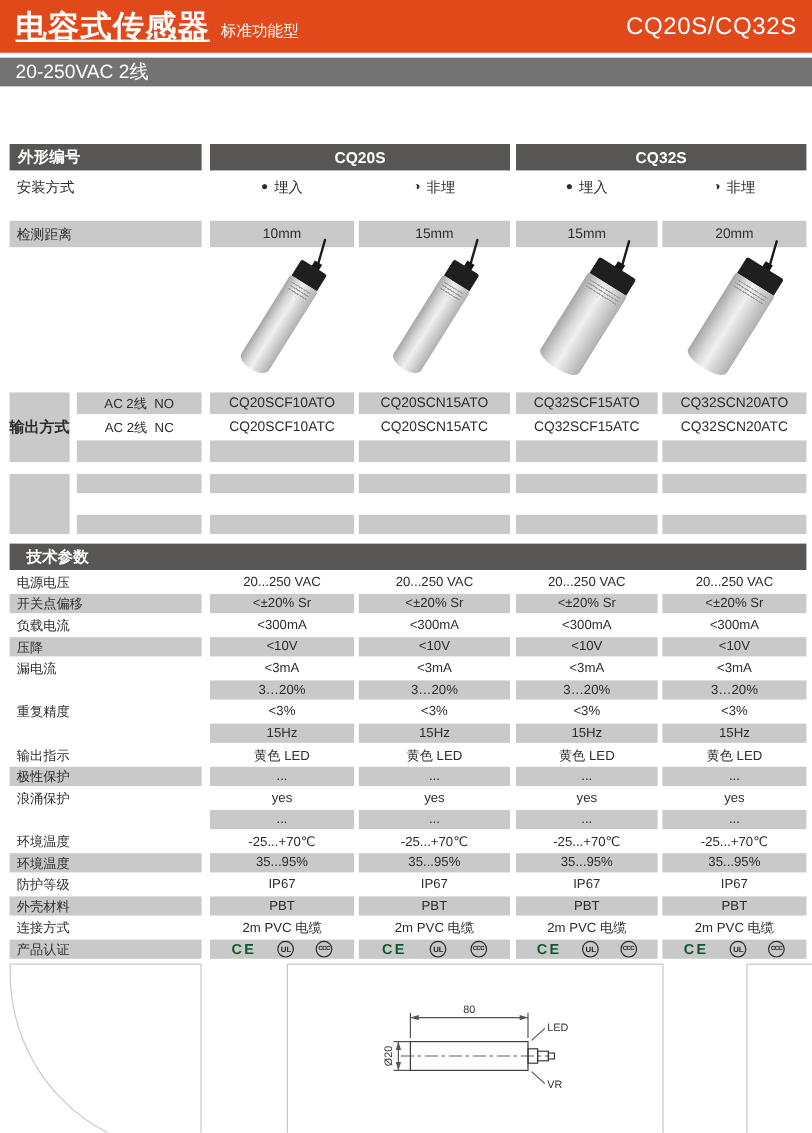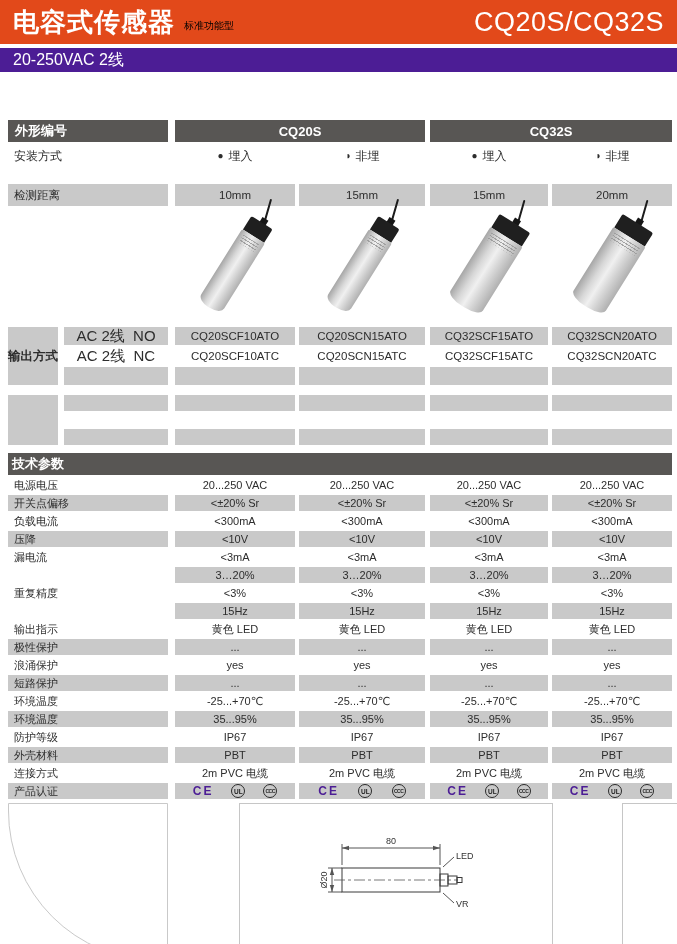--- a/index.html
+++ b/index.html
@@ -4,24 +4,24 @@
 <style>
   * { margin:0; padding:0; box-sizing:border-box; }
   html,body { background:#fff; }
   .page {
     width:677px; height:944px; position:relative; background:#fff;
     font-family:"Liberation Sans","DejaVu Sans",sans-serif; color:#2d2d2d;
     overflow:hidden; margin:0 auto;
   }
   
   .banner { height:44px; background:#e2491a; display:flex; align-items:center; padding:0 13px; }
-  .banner .title { color:#fff; font-size:26px; font-weight:bold; letter-spacing:1px; }
-  .banner .subtitle { color:#000000; font-size:10px; margin-left:9px; margin-top:8px;text-align:center; }
-  .banner .model { color:#fff; font-size:27px; margin-left:auto; letter-spacing:0.5px; }
-  .vbar { height:24px; background:#4c1d95; margin-top:4px; display:flex; align-items:center; padding-left:13px; }
+  .banner .title { color:#fff; font-size:26px; font-weight:bold; letter-spacing:1px;text-decoration:underline; }
+  .banner .subtitle { color:#ffffff; font-size:13px; margin-left:9px; margin-top:8px;text-align:center; }
+  .banner .model { color:#fff; font-size:20px; margin-left:auto; letter-spacing:0.5px; }
+  .vbar { height:24px; background:#737373; margin-top:4px; display:flex; align-items:center; padding-left:13px; }
   .vbar .vtext { color:#fff; font-size:16px; }
 
   
   .inner { padding:0 5px 0 8px; }
   .cols { display:grid; grid-template-columns:160px 7px 120px 4px 126px 5px 118px 4px 120px; }
   .c1{grid-column:1} .c3{grid-column:3} .c5{grid-column:5} .c7{grid-column:7} .c9{grid-column:9}
   .span20 { grid-column:3 / span 3; }
   .span32 { grid-column:7 / span 3; }
 
   .dark { background:#585654; color:#fff; }
@@ -54,31 +54,31 @@
   .s20 { width:27px; height:100px; }
   .s32 { width:38px; height:98px; }
 
   
   .ogrid { display:grid; grid-template-columns:50px 6px 104px 7px 120px 4px 126px 5px 118px 4px 120px; row-gap:2px; }
   .o1{grid-column:1} .o3{grid-column:3} .o5{grid-column:5} .o7{grid-column:7} .o9{grid-column:9} .o11{grid-column:11}
   .r1{grid-row:1} .r2{grid-row:2} .r3{grid-row:3} .rspan{grid-row:1 / span 3}
   .output1 { margin-top:6px; grid-template-rows:18px 18px 18px; }
   .output2 { margin-top:10px; grid-template-rows:16px 14px 16px; }
   .ogrid .cell { font-size:11.5px; }
-  .ogrid .sub { white-space:pre; font-size:15px; }
+  .ogrid .sub { white-space:pre; font-size:11px; }
   .olabel { font-size:12.5px; font-weight:bold; display:flex; align-items:center; justify-content:center; }
 
   
-  .tech-bar { margin-top:8px; height:22px; display:flex; align-items:center; padding-left:4px; font-size:13px; font-weight:bold; }
+  .tech-bar { margin-top:8px; height:22px; display:flex; align-items:center; padding-left:14px; font-size:13px; font-weight:bold; }
   .trow { margin-top:2px; grid-template-rows:16px; }
   .trow .cell { font-size:11px; }
 
   
   .certcell { display:flex; align-items:center; justify-content:space-evenly; }
-  .ce { font-size:12px; font-weight:bold; letter-spacing:2px; color:#4c1d95; }
+  .ce { font-size:12px; font-weight:bold; letter-spacing:2px; color:#14532d; }
   .circ { width:14px; height:14px; border:1.2px solid #2a2a2a; border-radius:50%;
     display:flex; align-items:center; justify-content:center; color:#222; background:#fff0; }
   .circ.ul { font-size:6.5px; font-weight:bold; }
   .circ.ccc { font-size:5px; font-weight:bold; letter-spacing:-0.5px; }
 
   
   .boxes { margin-top:4px; height:158px;gap:32px; }
   .dbox { border:1px solid #c6c6c6; background:#fff; display:flex; align-items:center; justify-content:center; }
   .corner-box { border:1px solid #c9c9c9; border-radius:0 0 0 150px; }
   svg text { font-family:"Liberation Sans","DejaVu Sans",sans-serif; }
@@ -290,21 +290,20 @@
 
         <div class="cols trow">
           <div class="c1 cell lbl shadable">浪涌保护</div>
           <div class="c3 cell shadable">yes</div>
           <div class="c5 cell shadable">yes</div>
           <div class="c7 cell shadable">yes</div>
           <div class="c9 cell shadable">yes</div>
         </div>
 
         <div class="cols trow">
-          <div class="c1 cell lbl shadable shade">短路保护</div>
           <div class="c3 cell shadable shade">...</div>
           <div class="c5 cell shadable shade">...</div>
           <div class="c7 cell shadable shade">...</div>
           <div class="c9 cell shadable shade">...</div>
         </div>
 
         <div class="cols trow">
           <div class="c1 cell lbl shadable">环境温度</div>
           <div class="c3 cell shadable">-25...+70℃</div>
           <div class="c5 cell shadable">-25...+70℃</div>

